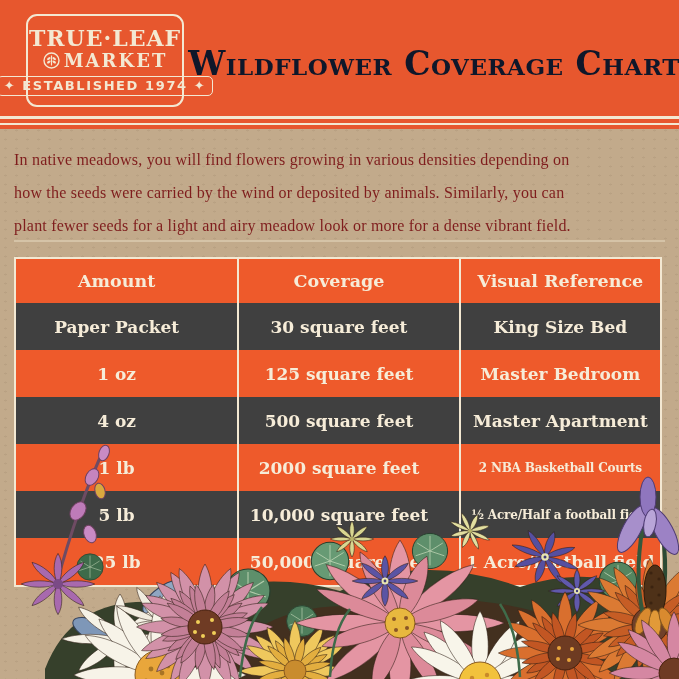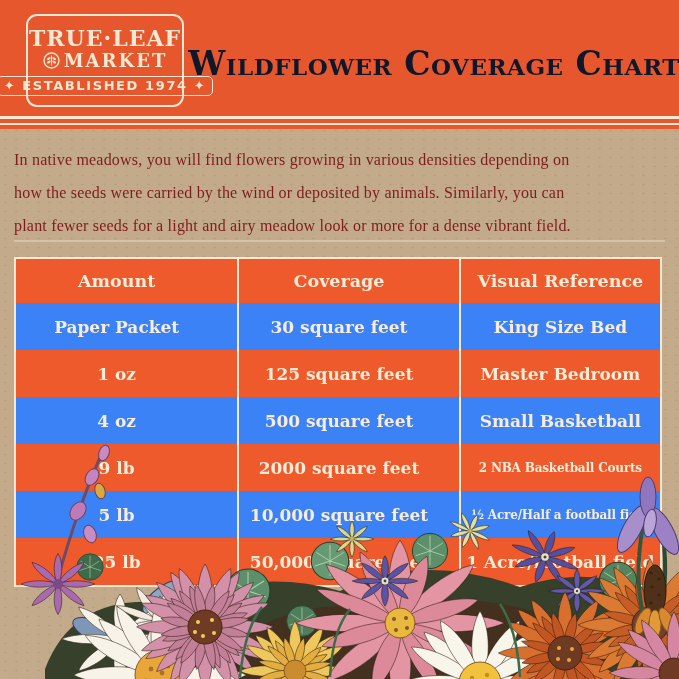--- a/index.html
+++ b/index.html
@@ -38,21 +38,21 @@
   .divider{position:absolute;top:240px;left:14px;right:14px;height:2px;
      background:rgba(243,232,210,.4);z-index:2;}
 
   
   .table{position:absolute;top:257px;left:14px;width:648px;
      border:2px solid #F3E8D2;box-sizing:border-box;z-index:1;}
   .trow{display:grid;grid-template-columns:1fr 1fr 1fr;gap:20px;}
   .trow.head{height:44px;}
   .trow.data{height:47px;}
   .row-orange{background:#EE5A2B;}
-  .row-brown{background:#3b82f6;}
+  .row-brown{background:#404040;}
   .cell{display:flex;align-items:center;justify-content:center;
      color:#F6ECD8;font-family:"DejaVu Serif",serif;font-weight:bold;font-size:17px;
      white-space:nowrap;overflow:hidden;}
   .cell + .cell{border-left:2px solid #F3E8D2;}
   .trow.head .cell{font-size:17.5px;}
   .cell.small{font-size:12px;letter-spacing:-.2px;}
 
   
   .flowers{position:absolute;top:439px;left:0;width:679px;height:240px;z-index:5;
      pointer-events:none;}
@@ -102,24 +102,24 @@
       <div class="cell">King Size Bed</div>
     </div>
     <div class="trow data row-orange">
       <div class="cell">1 oz</div>
       <div class="cell">125 square feet</div>
       <div class="cell">Master Bedroom</div>
     </div>
     <div class="trow data row-brown">
       <div class="cell">4 oz</div>
       <div class="cell">500 square feet</div>
-      <div class="cell">Small Basketball</div>
+      <div class="cell">Master Apartment</div>
     </div>
     <div class="trow data row-orange">
-      <div class="cell">9 lb</div>
+      <div class="cell">1 lb</div>
       <div class="cell">2000 square feet</div>
       <div class="cell small">2 NBA Basketball Courts</div>
     </div>
     <div class="trow data row-brown">
       <div class="cell">5 lb</div>
       <div class="cell">10,000 square feet</div>
       <div class="cell small">½ Acre/Half a football field</div>
     </div>
     <div class="trow data row-orange">
       <div class="cell">25 lb</div>

